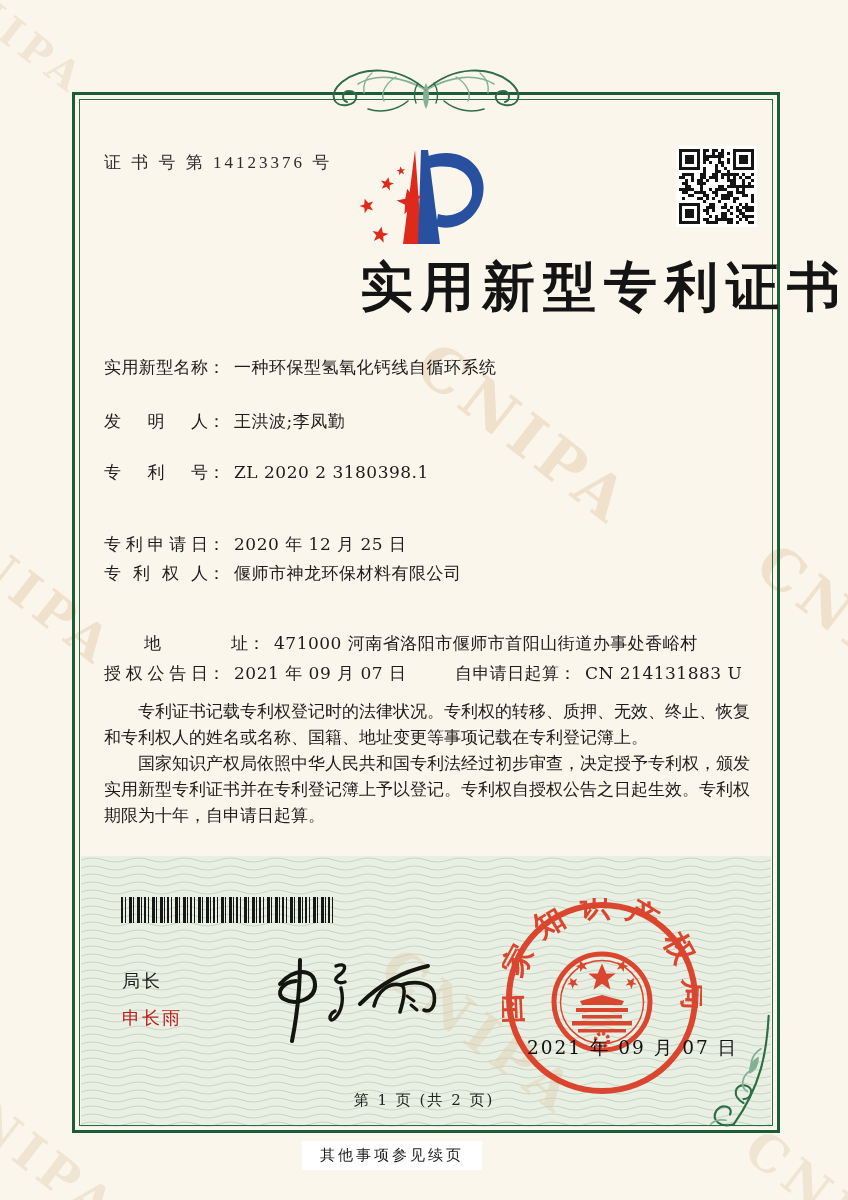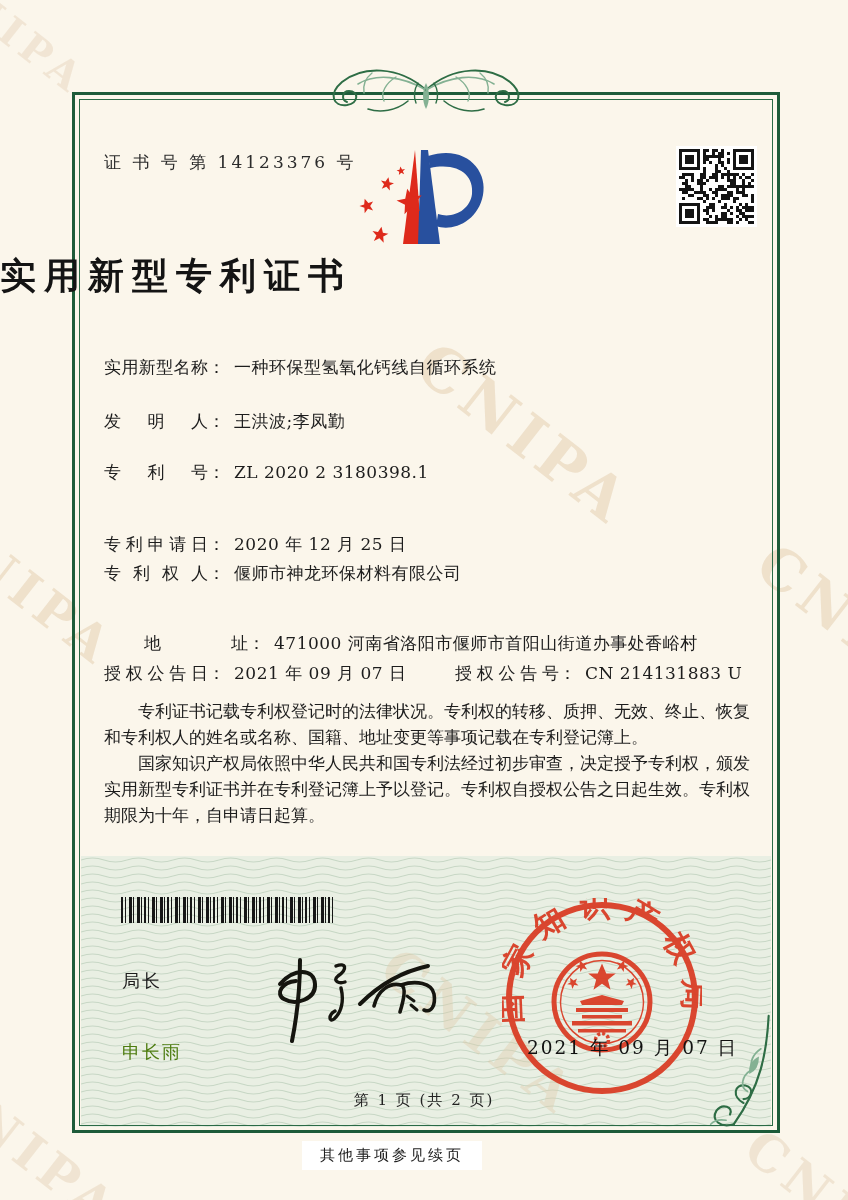--- a/index.html
+++ b/index.html
@@ -19,26 +19,26 @@
   
   .frame{position:absolute;left:72px;top:92px;width:708px;height:1041px;
          border:3px solid #1d5b39;box-sizing:border-box;z-index:3;}
   .frame-inner{position:absolute;left:4px;top:4px;right:4px;bottom:4px;
          border:1.5px solid #2a6a45;}
   .band{position:absolute;left:81px;top:856px;width:690px;height:271px;z-index:1;}
   .ornament-top{position:absolute;left:276px;top:57px;width:300px;height:66px;z-index:4;}
   .ornament-corner{position:absolute;left:682px;top:1014px;width:95px;height:116px;z-index:4;}
   
   .cert-no{position:absolute;left:104px;top:151px;font-size:17px;letter-spacing:3px;
-           color:#2b2b2b;z-index:5;}
+           color:#2b2b2b;z-index:5;font-family:Liberation Serif, serif;}
   .logo{position:absolute;left:350px;top:140px;width:138px;height:113px;z-index:5;}
   .qr{position:absolute;left:676px;top:146px;width:81px;height:81px;background:#fff;
       padding:3px;box-sizing:border-box;z-index:5;}
-  .doc-title{position:absolute;left:0;top:252px;width:848px;text-align:left;
-      font-size:36px;font-weight:bold;letter-spacing:8px;color:#141414;z-index:5;}
+  .doc-title{position:absolute;left:0;top:252px;width:848px;text-align:right;
+      font-size:53px;font-weight:bold;letter-spacing:8px;color:#141414;z-index:5;}
   
   .row{position:absolute;left:104px;font-size:17px;color:#1d1d1d;z-index:5;white-space:nowrap;}
   .lbl{display:inline-block;width:104px;text-align:justify;text-align-last:justify;
        vertical-align:top;}
   .colon{display:inline-block;margin-right:9px;}
   .val{letter-spacing:.5px;text-align:right;}
   .row1{top:356px;} .row2{top:410px;} .row3{top:461px;} .row4{top:511px;margin-top:22px;}
   .row5{top:562px;} .row6{top:632px;margin-left:40px;} .row7{top:662px;}
   .grant-no{position:absolute;left:351px;top:0;}
   
@@ -47,21 +47,21 @@
   .body-text p{margin:0;text-indent:2em;}
   
   .barcode{position:absolute;left:121px;top:897px;width:214px;height:26px;z-index:5;
     background:repeating-linear-gradient(90deg,
       #161616 0 2px,transparent 2px 4px,#161616 4px 5px,transparent 5px 8px,
       #161616 8px 11px,transparent 11px 12px,#161616 12px 13px,transparent 13px 16px,
       #161616 16px 19px,transparent 19px 20px,#161616 20px 21px,transparent 21px 23px);}
   .role{position:absolute;left:122px;top:969px;font-size:18px;letter-spacing:2px;
         color:#1c1c1c;z-index:5;}
   .director{position:absolute;left:122px;top:1006px;font-size:18px;letter-spacing:2px;
-        color:#4d7c0f;z-index:5;margin-top:34px;}
+        color:#b91c1c;z-index:5;}
   .sig{position:absolute;left:252px;top:944px;width:190px;height:102px;z-index:5;}
   .seal{position:absolute;left:502px;top:898px;width:200px;height:200px;z-index:6;
         opacity:.93;}
   .seal-date{position:absolute;left:527px;top:1035px;font-size:18.5px;letter-spacing:2px;
         color:#111;z-index:7;white-space:nowrap;}
   .page-num{position:absolute;left:0;top:1091px;width:848px;text-align:center;
         font-size:15px;letter-spacing:2px;color:#222;z-index:5;}
   .cont-note{position:absolute;left:0;top:1141px;width:784px;text-align:center;z-index:5;}
   .cont-note span{display:inline-block;background:#fff;padding:5px 18px;font-size:15px;
         letter-spacing:3px;color:#1c1c1c;}
@@ -377,21 +377,21 @@
 </div>
 <div class="row row5">
   <span class="lbl">专利权人</span><span class="colon">：</span><span class="val">偃师市神龙环保材料有限公司</span>
 </div>
 <div class="row row6">
   <span class="lbl">地址</span><span class="colon">：</span><span class="val">471000 河南省洛阳市偃师市首阳山街道办事处香峪村</span>
 </div>
 <div class="row row7">
   <span class="lbl">授权公告日</span><span class="colon">：</span><span class="val">2021 年 09 月 07 日</span>
   <span class="grant-no">
-    <span class="lbl">授权公告号</span><span class="colon">：</span><span class="val">CN 214131883 U</span>
+    <span class="lbl">自申请日起算</span><span class="colon">：</span><span class="val">CN 214131883 U</span>
   </span>
 </div>
 
 <div class="body-text">
   <p>专利证书记载专利权登记时的法律状况。专利权的转移、质押、无效、终止、恢复和专利权人的姓名或名称、国籍、地址变更等事项记载在专利登记簿上。</p>
   <p>国家知识产权局依照中华人民共和国专利法经过初步审查，决定授予专利权，颁发实用新型专利证书并在专利登记簿上予以登记。专利权自授权公告之日起生效。专利权期限为十年，自申请日起算。</p>
 </div>
 
 <div class="barcode"></div>
 

